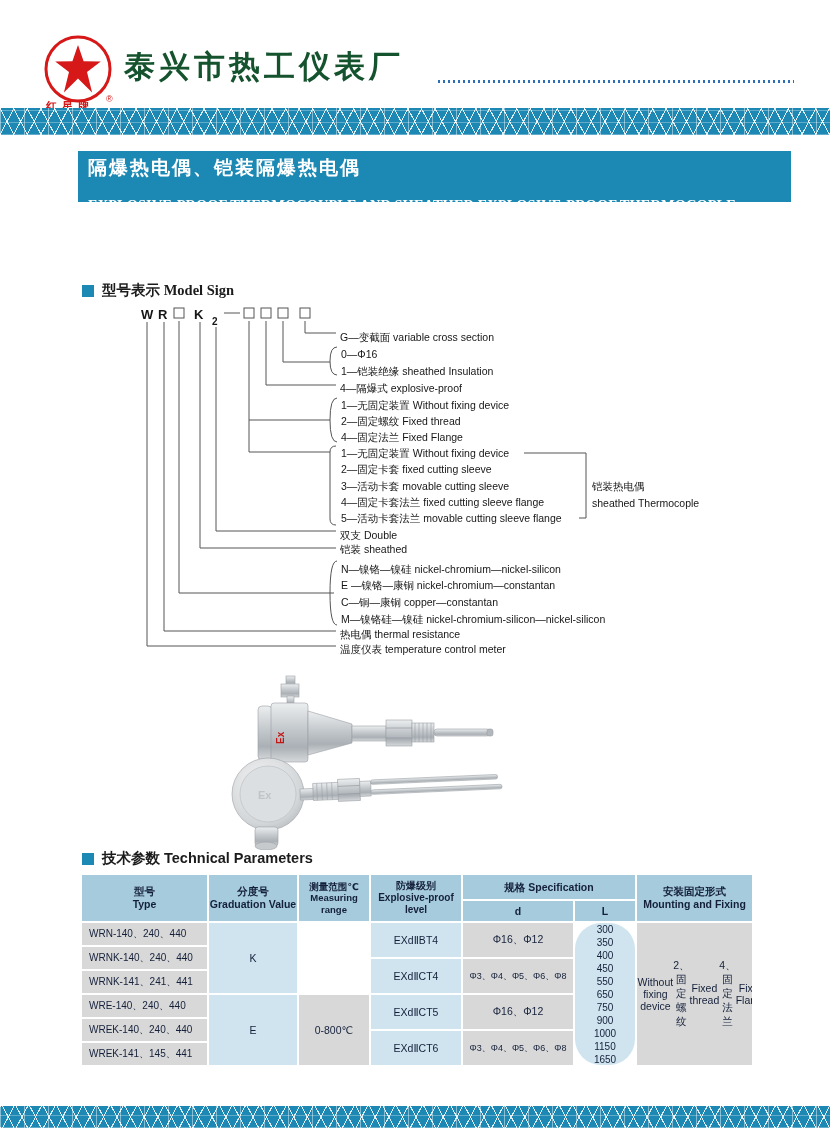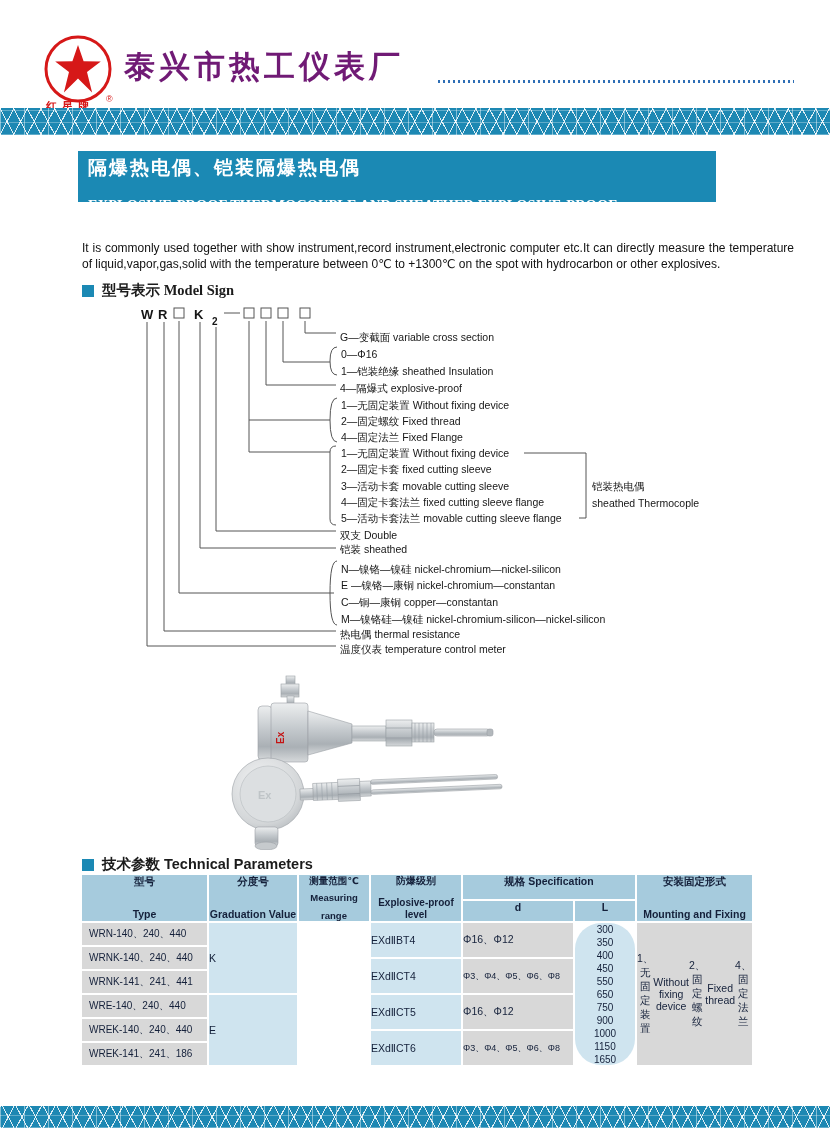--- a/index.html
+++ b/index.html
@@ -1,51 +1,51 @@
 <!DOCTYPE html>
 <html><head>
 <meta charset="utf-8">
 <style>
   html,body{margin:0;padding:0;background:#fff;}
   .page{position:relative;width:830px;height:1133px;background:#fff;overflow:hidden;
         font-family:"Liberation Sans","DejaVu Sans",sans-serif;color:#111;}
   .abs{position:absolute;}
   
-  .company{left:124px;top:46px;font-size:31px;font-weight:bold;letter-spacing:4px;color:#701a75;text-align:center;}
+  .company{left:124px;top:46px;font-size:31px;font-weight:bold;letter-spacing:4px;color:#14532d;text-align:center;}
   .brand{left:46px;top:99px;font-size:11px;font-weight:bold;color:#d61818;letter-spacing:5px;}
   .dots{left:438px;top:80px;width:356px;height:3px;
         background:repeating-linear-gradient(90deg,#2e6eb5 0 2px,transparent 2px 5px);}
   .hatch{background-color:#1d88b3;
    background-image:
     repeating-linear-gradient(62deg,rgba(255,255,255,.85) 0 1px,rgba(255,255,255,0) 1px 12px),
     repeating-linear-gradient(118deg,rgba(255,255,255,.85) 0 1px,rgba(255,255,255,0) 1px 12px),
     repeating-linear-gradient(90deg,rgba(255,255,255,.45) 0 1px,rgba(255,255,255,0) 1px 24px),
     repeating-linear-gradient(0deg,rgba(255,255,255,.30) 0 1px,rgba(255,255,255,0) 1px 12px);}
   .bar-top{left:0;top:108px;width:830px;height:27px;}
   .bar-bottom{left:0;top:1106px;width:830px;height:22px;}
   
-  .banner{left:78px;top:151px;width:638px;height:51px;background:#1b89b4;color:#fff;
+  .banner{left:78px;top:151px;width:713px;height:51px;background:#1b89b4;color:#fff;
           padding:4px 0 0 10px;box-sizing:border-box;}
   .banner-cn{font-size:19px;font-weight:bold;letter-spacing:2px;}
   .banner-en{font-family:"Liberation Serif","DejaVu Serif",serif;font-size:14.5px;font-weight:bold;margin-top:16px;}
   
   .intro-cn{left:82px;top:206px;width:712px;font-size:12.5px;line-height:16.5px;text-indent:3em;text-align:justify;}
   .intro-en{left:82px;top:240px;width:712px;font-size:12px;line-height:16px;text-align:justify;}
   
   .sec-head{display:flex;align-items:center;gap:8px;font-size:14.5px;font-weight:bold;color:#1b1b1b;}
   .sq{width:12px;height:12px;background:#1b89b4;flex:0 0 auto;}
   .head-model{left:82px;top:281px;font-family:Liberation Serif, serif;}
-  .head-tech{left:82px;top:849px;margin-top:6px;}
+  .head-tech{left:82px;top:849px;}
   
   svg text{font-family:"Liberation Sans","DejaVu Sans",sans-serif;}
   
   .ttable{left:82px;top:875px;width:670px;display:grid;
      grid-template-columns:125px 88px 70px 90px 110px 60px 115px;
      grid-template-rows:24px 20px repeat(12,10px);gap:2px;background:#fff;}
-  .ttable>div{display:flex;align-items:center;justify-content:space-between;text-align:center;
+  .ttable>div{display:flex;align-items:center;justify-content:center;text-align:center;
      font-size:10.5px;color:#14203a;overflow:hidden;}
   .th{background:#a6cbdd;font-weight:bold;line-height:1.2;flex-direction:column;}
   .c-gray{background:#d8d8d8;color:#101010;}
   .c-blue{background:#cfe4ef;color:#101010;}
   .tcell{justify-content:flex-start !important;padding-left:7px;text-align:left !important;font-size:10px !important;}
   .lcol{flex-direction:column;font-size:10px !important;line-height:13px;border-radius:26px;}
   .mount{flex-direction:row;justify-content:center;font-size:10.5px;}
   .small{font-size:9px !important;}
 </style>
 </head>
@@ -61,21 +61,20 @@
   <div class="abs brand">红星牌</div>
   <div class="abs company">泰兴市热工仪表厂</div>
   <div class="abs dots"></div>
   <div class="abs hatch bar-top"></div>
 
   <div class="abs banner">
     <div class="banner-cn">隔爆热电偶、铠装隔爆热电偶</div>
     <div class="banner-en">EXPLOSIVE-PROOF THERMOCOUPLE AND SHEATHED EXPLOSIVE-PROOF THERMOCOPLE</div>
   </div>
 
-  <div class="abs intro-en">It is commonly used together with show instrument,record instrument,electronic computer etc.It can directly measure the temperature of liquid,vapor,gas,solid with the temperature between 0℃ to +1300℃ on the spot with hydrocarbon or other explosives.</div>
 
   <div class="abs sec-head head-model">
     <span class="sq"></span>
     <span>型号表示 Model Sign</span>
   </div>
 
   <svg class="abs" style="left:78px;top:300px" width="700" height="362" viewBox="78 300 700 362">
     <g stroke="#555" stroke-width="1" fill="none">
 
       <path d="M147,322 V646 H336"></path>
@@ -217,25 +216,26 @@
     <div class="th" style="grid-area:1/7/3/8">
       <span>安装固定形式</span>
       <span>Mounting and Fixing</span>
     </div>
 
     <div class="c-gray tcell" style="grid-area:3/1/5/2">WRN-140、240、440</div>
     <div class="c-gray tcell" style="grid-area:5/1/7/2">WRNK-140、240、440</div>
     <div class="c-gray tcell" style="grid-area:7/1/9/2">WRNK-141、241、441</div>
     <div class="c-gray tcell" style="grid-area:9/1/11/2">WRE-140、240、440</div>
     <div class="c-gray tcell" style="grid-area:11/1/13/2">WREK-140、240、440</div>
-    <div class="c-gray tcell" style="grid-area:13/1/15/2">WREK-141、241、186</div>
+    <div class="c-gray tcell" style="grid-area:13/1/15/2">WREK-141、145、441</div>
 
     <div class="c-blue" style="grid-area:3/2/9/3">K</div>
     <div class="c-blue" style="grid-area:9/2/15/3">E</div>
 
+    <div class="c-gray" style="grid-area:9/3/15/4">0-800℃</div>
 
     <div class="c-blue" style="grid-area:3/4/6/5">EXdⅡBT4</div>
     <div class="c-blue" style="grid-area:6/4/9/5">EXdⅡCT4</div>
     <div class="c-blue" style="grid-area:9/4/12/5">EXdⅡCT5</div>
     <div class="c-blue" style="grid-area:12/4/15/5">EXdⅡCT6</div>
 
     <div class="c-gray" style="grid-area:3/5/6/6">Φ16、Φ12</div>
     <div class="c-gray small" style="grid-area:6/5/9/6">Φ3、Φ4、Φ5、Φ6、Φ8</div>
     <div class="c-gray" style="grid-area:9/5/12/6">Φ16、Φ12</div>
     <div class="c-gray small" style="grid-area:12/5/15/6">Φ3、Φ4、Φ5、Φ6、Φ8</div>

